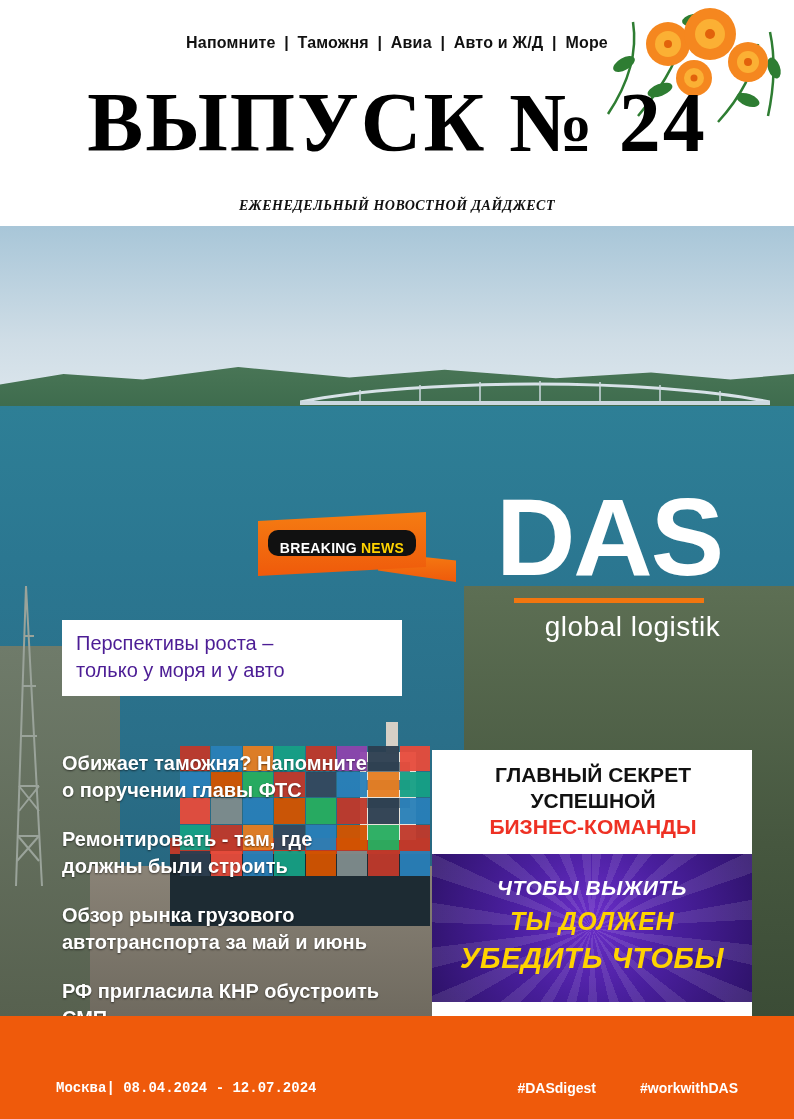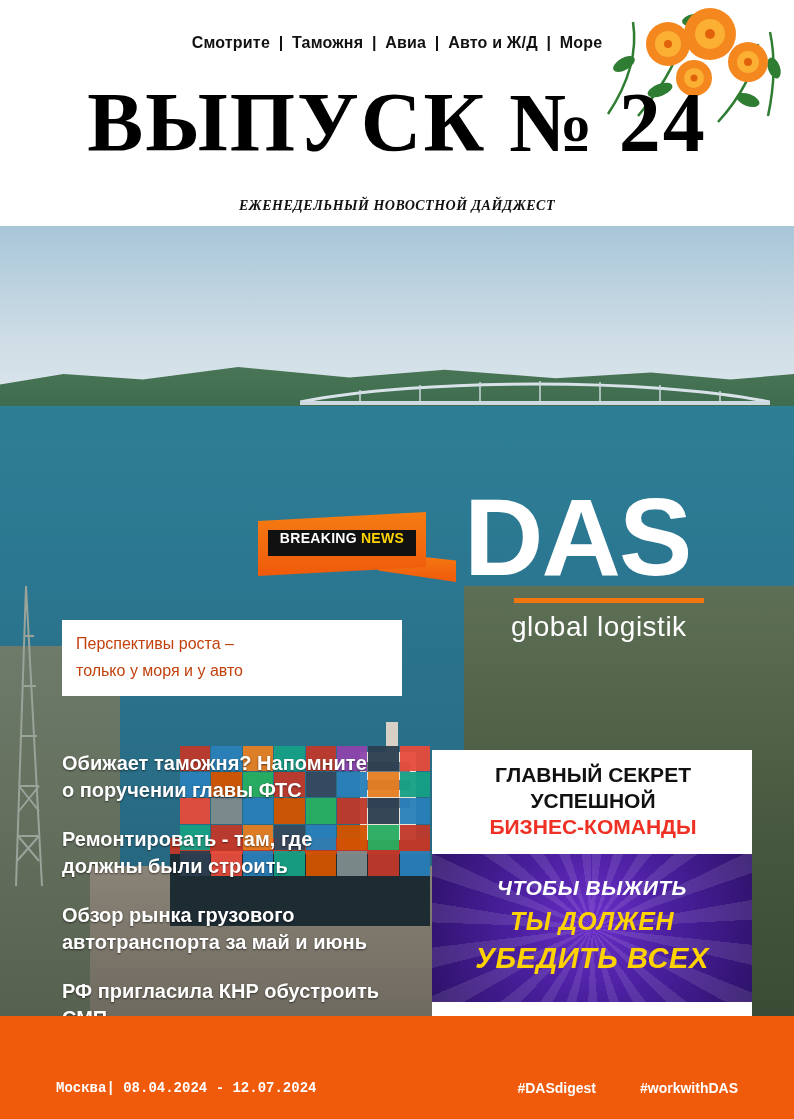--- a/index.html
+++ b/index.html
@@ -120,34 +120,35 @@
     width: 168px; height: 64px;
   }
   .breaking-bg {
     position: absolute; inset: 0;
     background: linear-gradient(180deg,#f57c12 0%, #ef5a0b 100%);
     clip-path: polygon(0 14%, 100% 0%, 100% 86%, 0 100%);
   }
   .breaking-strip {
     position: absolute; left: 10px; right: 10px; top: 18px; height: 26px;
     background: #111111;
-    display: flex; align-items: flex-start; justify-content: center;
+    display: flex; align-items: flex-end; justify-content: center;
     gap: 4px;
+    border-radius: 10px;
   }
   .breaking-strip .w1 { color: #ffffff; font-weight: bold; font-size: 14px; letter-spacing: .3px;}
   .breaking-strip .w2 { color: #ffd300; font-weight: bold; font-size: 14px; letter-spacing: .3px;}
   .breaking-flag {
     position: absolute; left: 120px; top: 40px; width: 78px; height: 30px;
     background: linear-gradient(180deg,#f57c12,#ef5a0b);
     clip-path: polygon(0 0, 100% 28%, 100% 100%, 0 62%);
   }
 
   
   .das {
-    position: absolute; right: 40px; top: 256px; width: 290px; 
+    position: absolute; right: 40px; top: 256px; width: 290px; text-align: center;
   }
   .das-word {
     font-family: "Liberation Sans", sans-serif;
     font-weight: bold;
     font-size: 110px;
     line-height: 110px;
     color: #ffffff;
     letter-spacing: -2px;
   }
   .das-rule {
@@ -166,22 +167,22 @@
     padding: 10px 14px 12px 14px;
   }
   .news-box h3 {
     color: #ee3124;
     font-size: 21px;
     font-weight: bold;
     letter-spacing: 1px;
     margin-bottom: 4px;
   }
   .news-box p {
-    color: #c2410c;
-    font-size: 16px;
+    color: #4c1d95;
+    font-size: 20px;
     line-height: 27px;
   }
 
   
   .headlines {
     position: absolute;
     left: 62px; top: 524px;
     width: 320px;
   }
   .headline {
@@ -268,21 +269,21 @@
   }
 </style>
 </head>
 <body>
 
 <div class="page">
 
   <div class="header">
 
     <div class="topbar">
-      <span>Смотрите</span>
+      <span>Напомните</span>
       <span class="sep">|</span>
       <span>Таможня</span>
       <span class="sep">|</span>
       <span>Авиа</span>
       <span class="sep">|</span>
       <span>Авто и Ж/Д</span>
       <span class="sep">|</span>
       <span>Море</span>
     </div>
 
@@ -440,21 +441,21 @@
     <div class="promo">
       <div class="promo-title">
         <div class="l1">ГЛАВНЫЙ СЕКРЕТ</div>
         <div class="l2">УСПЕШНОЙ</div>
         <div class="l3">БИЗНЕС-КОМАНДЫ</div>
       </div>
       <div class="promo-video">
         <div class="rays"></div>
         <div class="vt vt1">ЧТОБЫ ВЫЖИТЬ</div>
         <div class="vt vt2">ТЫ ДОЛЖЕН</div>
-        <div class="vt vt3">УБЕДИТЬ ВСЕХ</div>
+        <div class="vt vt3">УБЕДИТЬ ЧТОБЫ</div>
       </div>
       <div class="promo-watch">Смотрите видео</div>
 
     </div>
 
   </div>
 
   <div class="footer">
     <div class="place">Москва| 08.04.2024 - 12.07.2024</div>
     <div class="tags">

